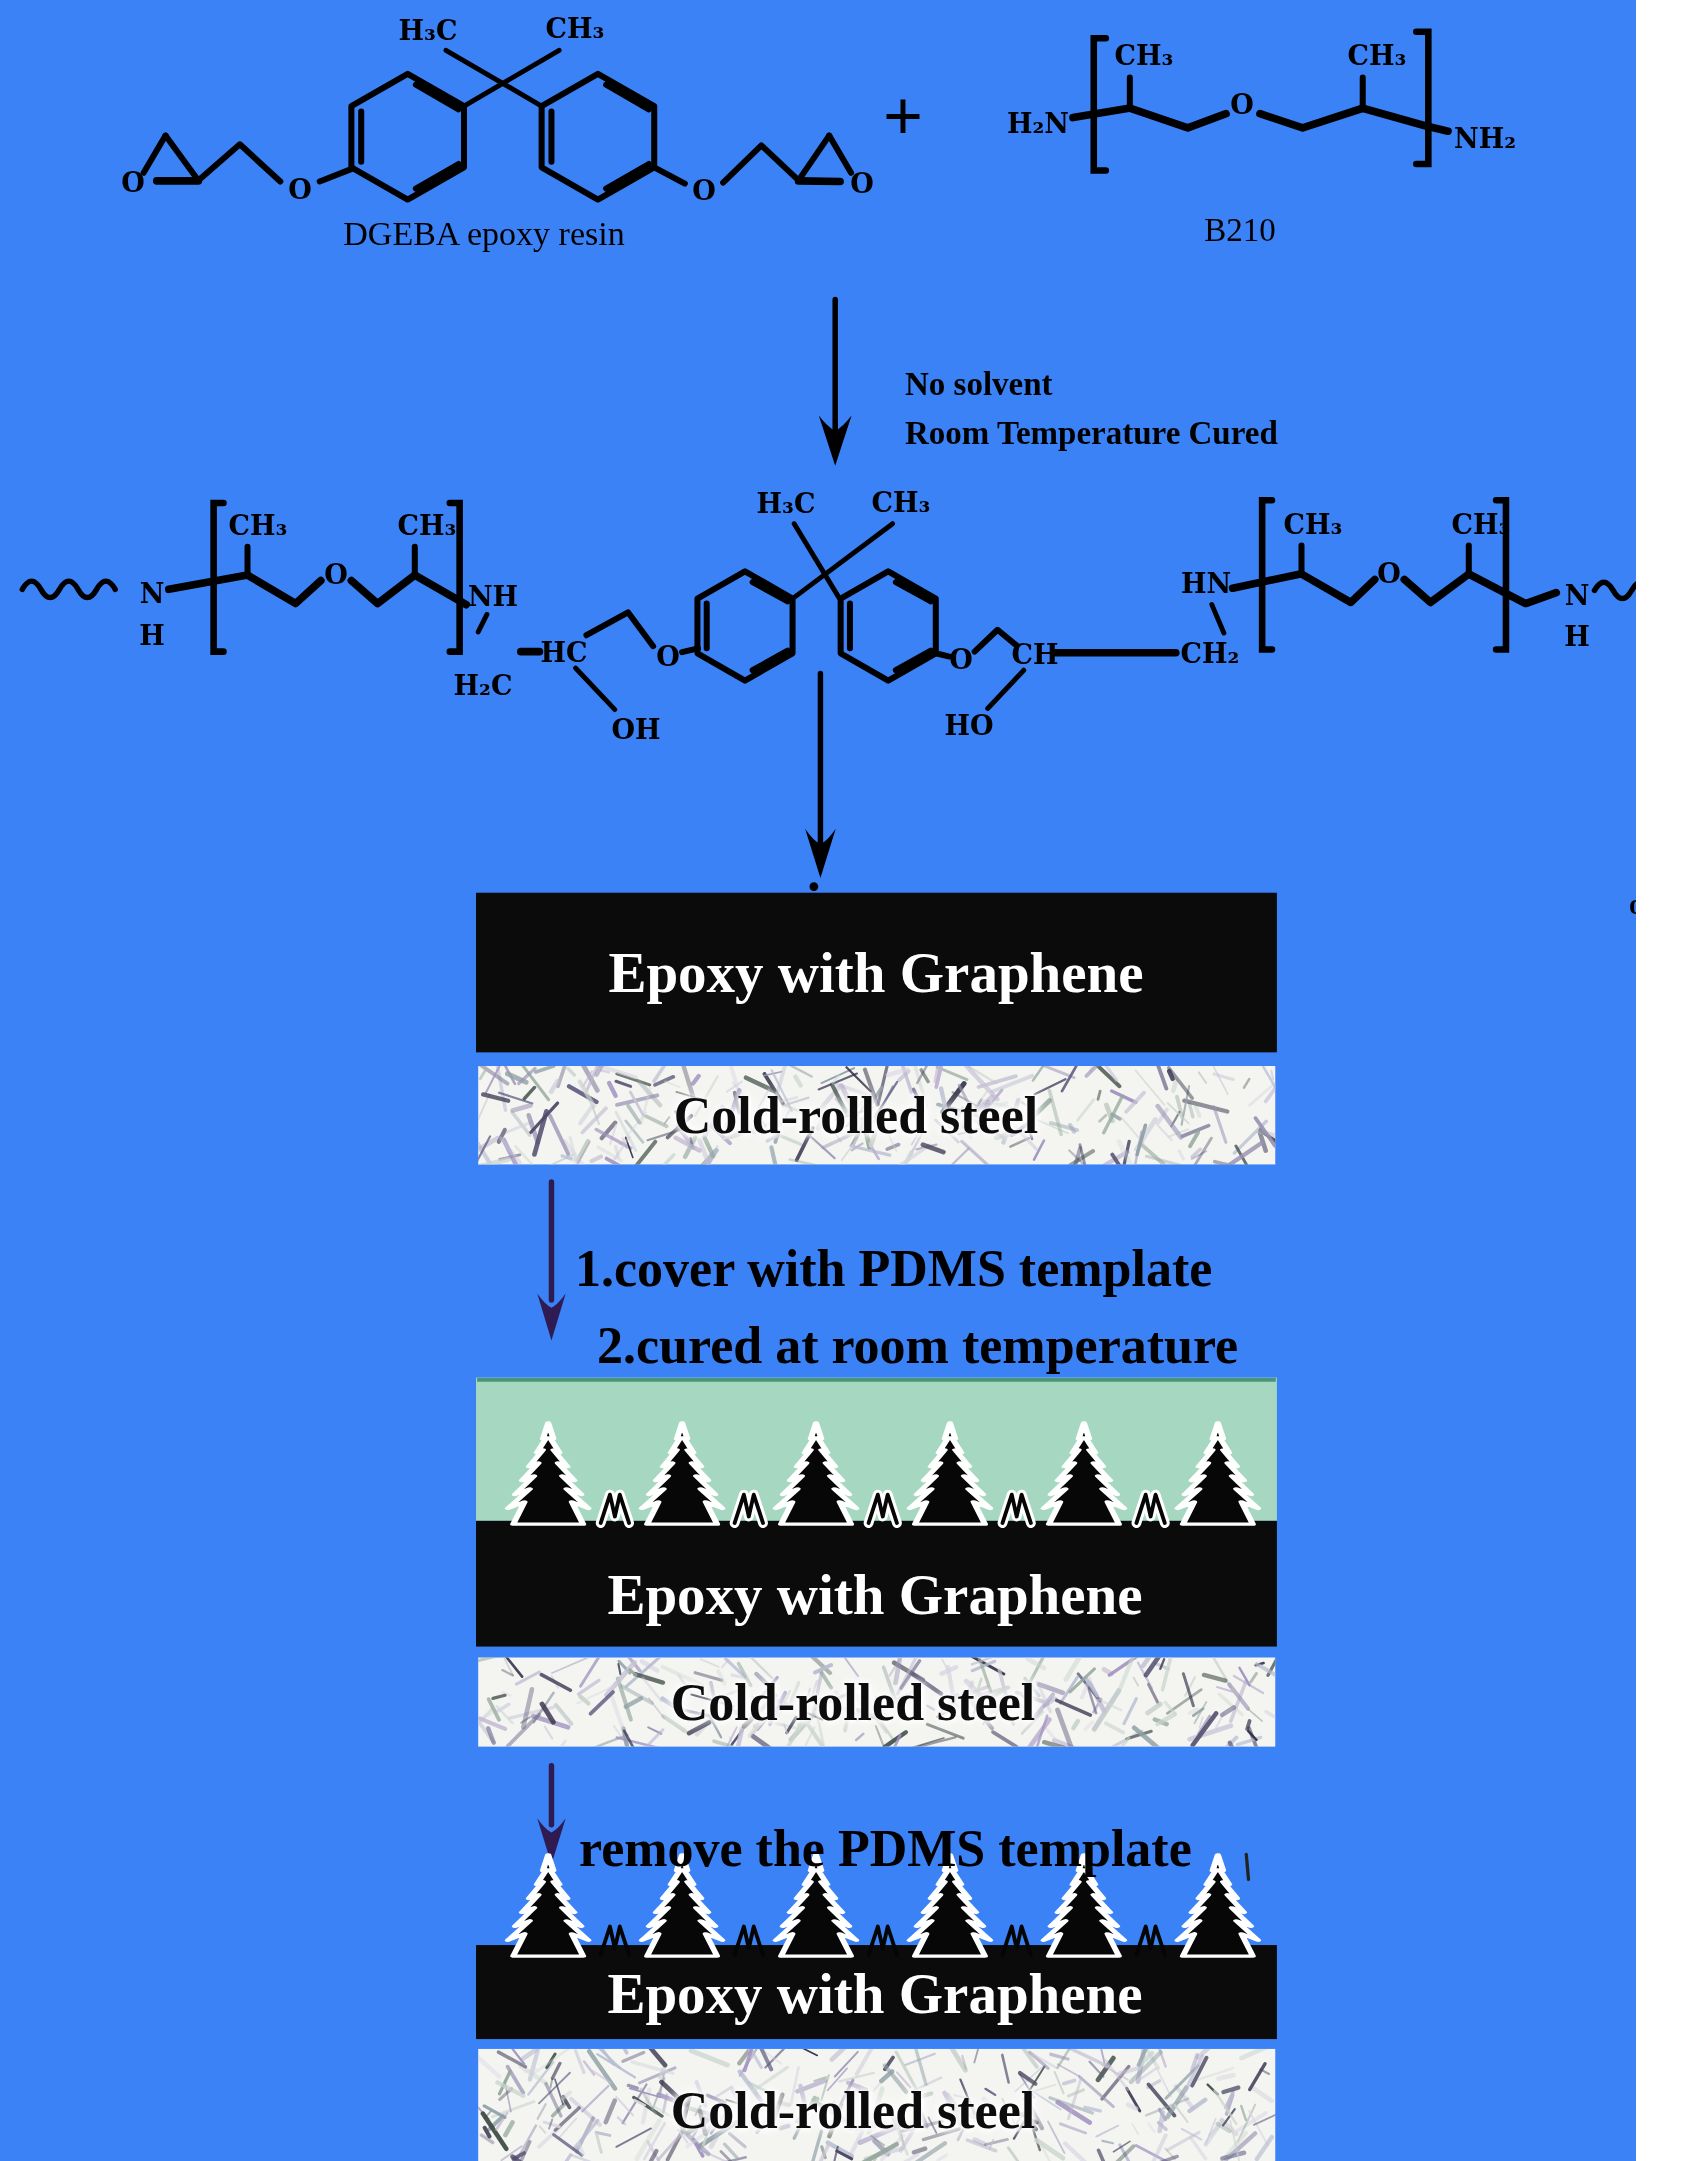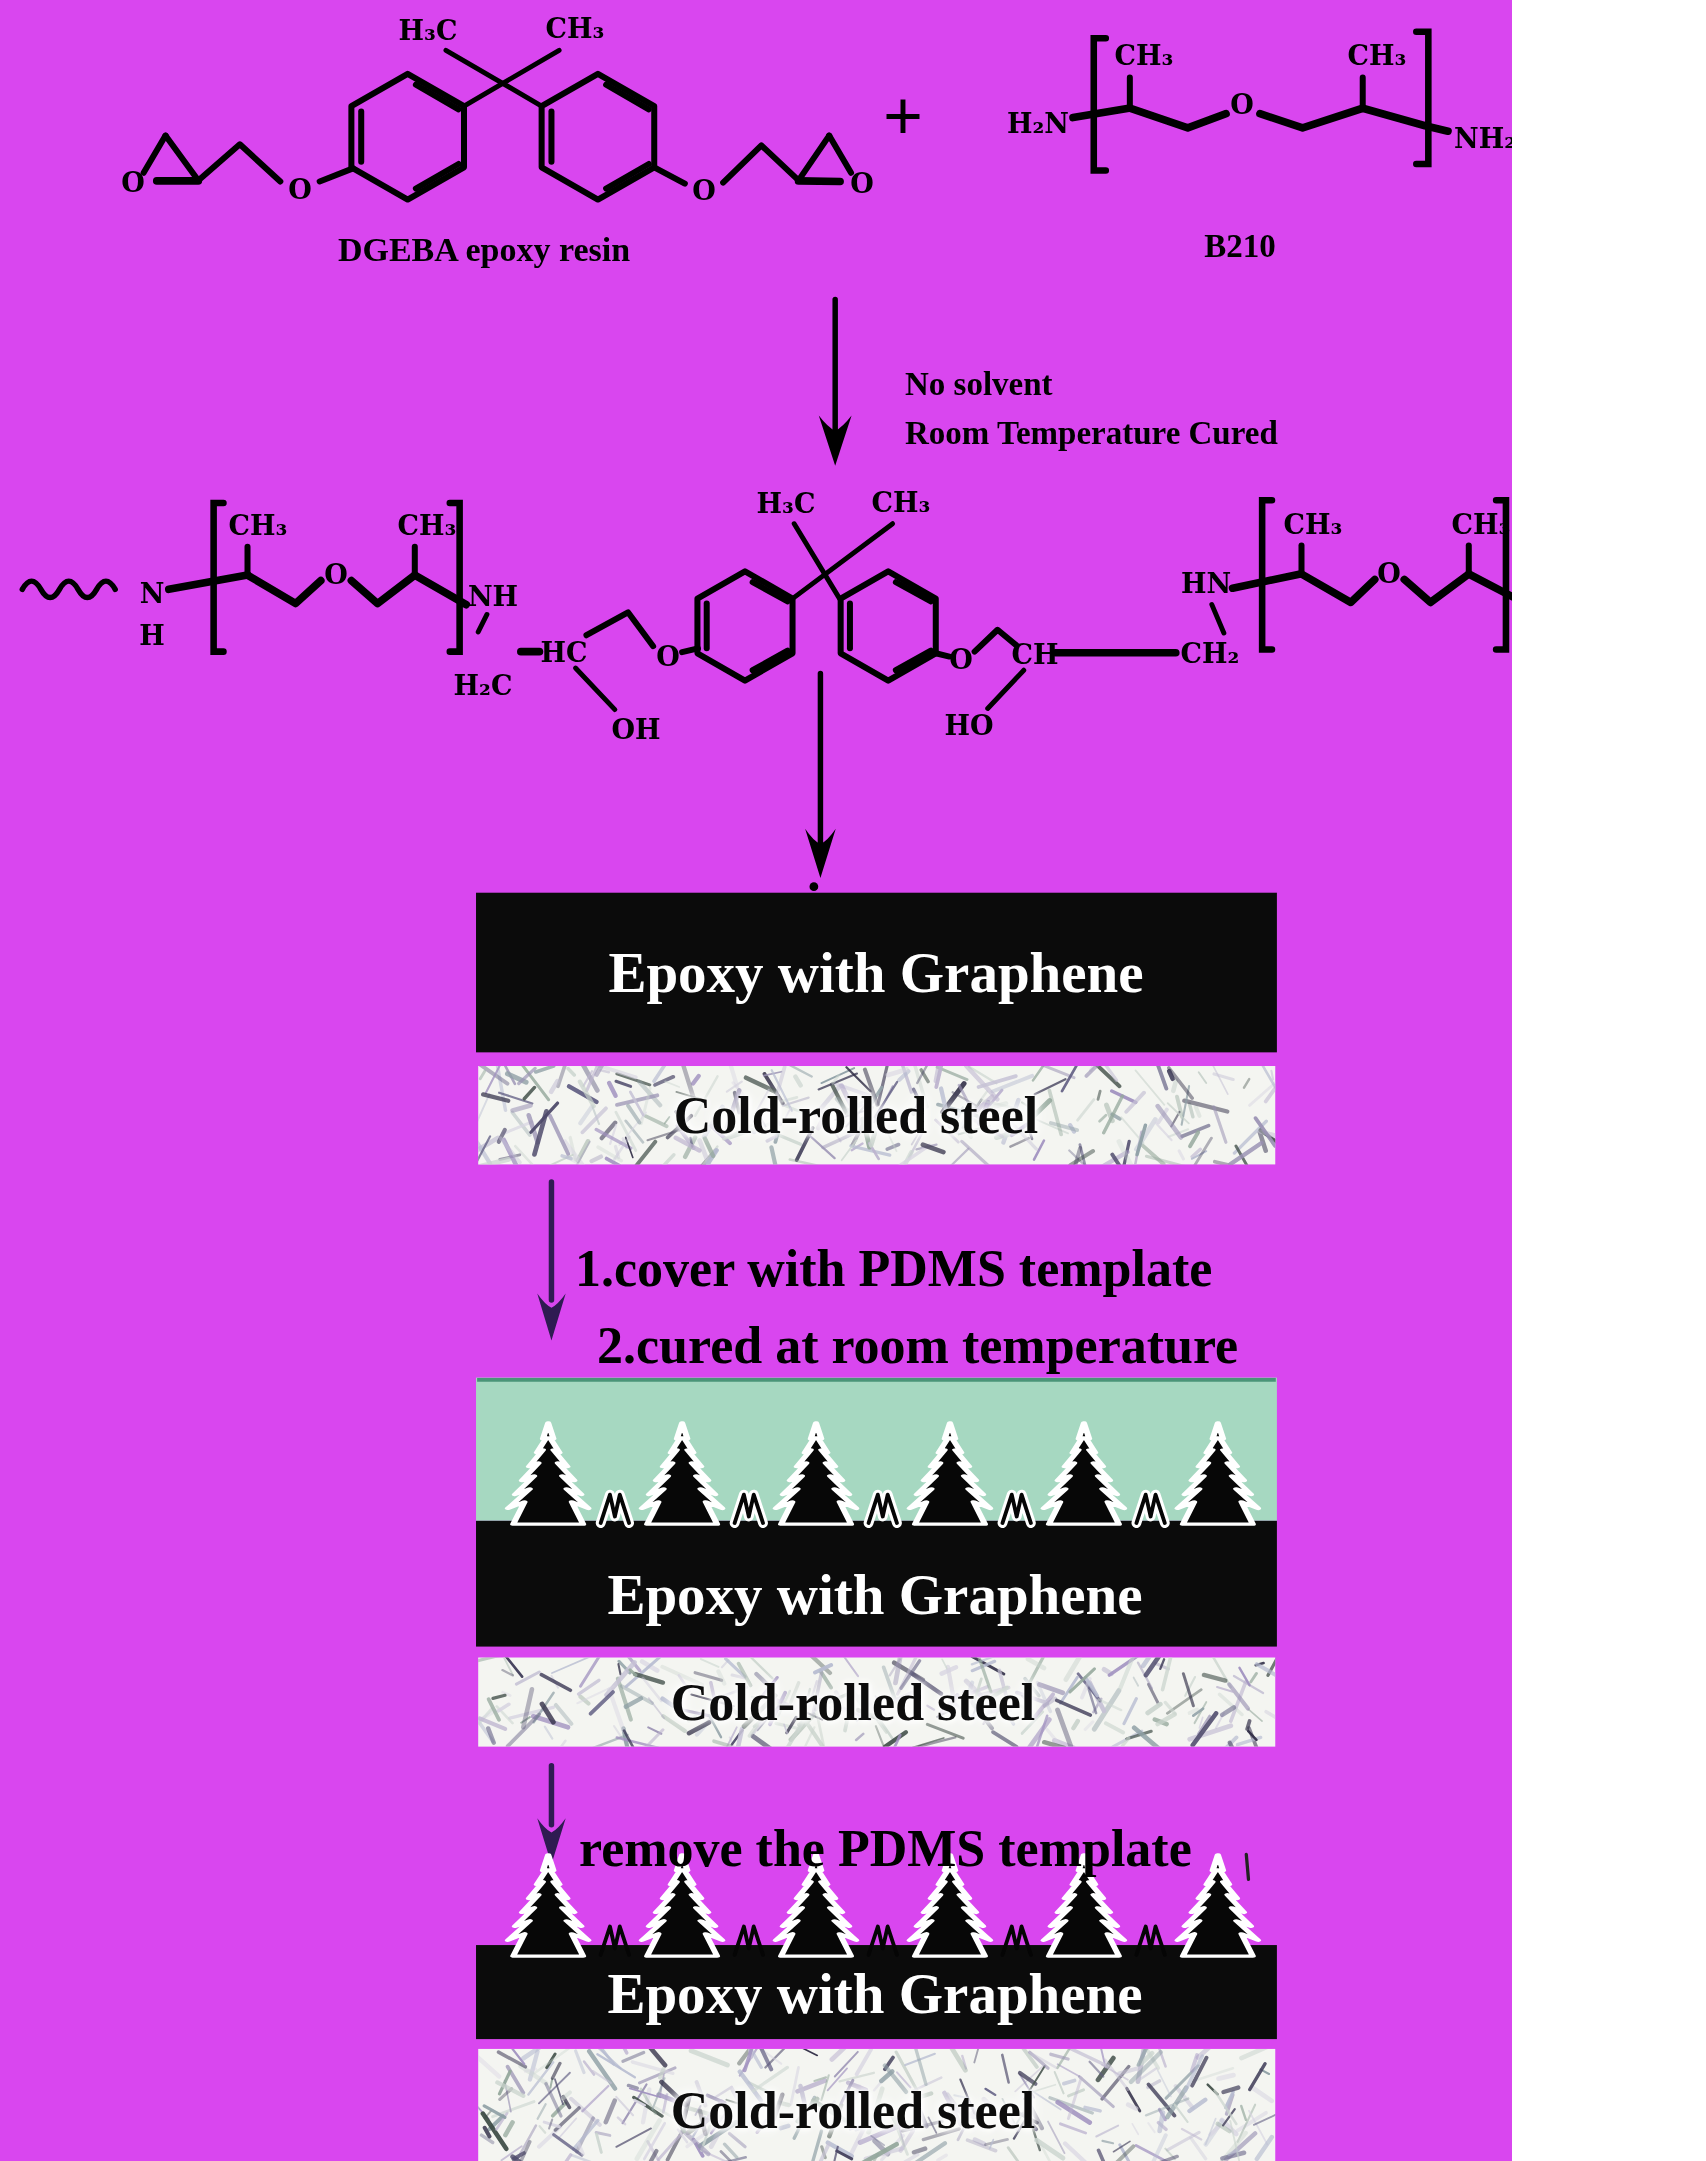--- a/index.html
+++ b/index.html
@@ -1,16 +1,16 @@
 <!DOCTYPE html>
 <html style="--pdms-green: #a6d8c1; --pdms-green-edge: #4a9478; --epoxy-black: #0b0b0b; --steel-bg: #f4f5f1; --arrow-purple: #2f1b52; --ink: #000000;font-size:8.7px"><head>
 <meta charset="utf-8">
 <style>
   html,body{margin:0;padding:0;background:#ffffff;}
-  #canvas{position:relative;width:1512px;height:2161px;background:#d946ef;overflow:hidden;
+  #canvas{position:relative;width:1636px;height:2161px;background:#3b82f6;overflow:hidden;
           font-family:"Liberation Serif","DejaVu Serif",serif;}
   svg.art{position:absolute;left:0;top:0;z-index:1;}
 
   
   .bond{stroke:#000;stroke-width:11;fill:none;stroke-linecap:round;stroke-linejoin:round;}
   .bondthick{stroke-width:14;}
   .bracket{stroke:#000;stroke-width:12;fill:none;stroke-linecap:round;}
   .wavy{stroke:#000;stroke-width:10;fill:none;stroke-linecap:round;}
   .arrow-black{stroke:#000;stroke-width:10;fill:none;stroke-linecap:round;}
   .ah-black{fill:#000;stroke:none;}
@@ -22,21 +22,21 @@
   .steelrect{fill:var(--steel-bg,#f4f5f1);}
   .tree{fill:#070707;stroke:#ffffff;stroke-width:7;stroke-linejoin:round;}
   .g-case{stroke:#ffffff;stroke-width:18;fill:none;stroke-linejoin:round;stroke-linecap:round;}
   .g-line{stroke:#050505;stroke-width:7;fill:none;stroke-linejoin:round;stroke-linecap:round;}
   .stray-line{stroke:#222;stroke-width:6;stroke-linecap:round;}
 
   
   .t{position:absolute;transform:translate(-50%,-50%);white-space:nowrap;color:#000;z-index:2;}
   .tl{position:absolute;transform:translate(0,-50%);white-space:nowrap;color:#000;z-index:2;}
   .atom{font-weight:bold;font-size:27px;font-family:"DejaVu Serif","Liberation Serif",serif;}
-  .capt{font-weight:bold;font-size:34px;margin-top:16px;}
+  .capt{font-weight:normal;font-size:34px;}
   .plus{font-weight:bold;font-size:71px;}
   .cond{font-weight:bold;font-size:33px;margin-top:44px;}
   .step{font-weight:bold;font-size:52px;margin-top:45px;}
   .blockwhite{font-weight:bold;font-size:57px;color:#ffffff;text-align:right;}
   .blockdark{font-weight:bold;font-size:52px;color:#0c0c0c;
              text-shadow:0 0 7.7px #fff,0 0 12px #fff,0 0 18.6px #fff,1.1px 1.1px 5.5px #fff;}
   .stray{font-weight:bold;font-size:28.4px;}
 </style>
 </head>
 <body>

